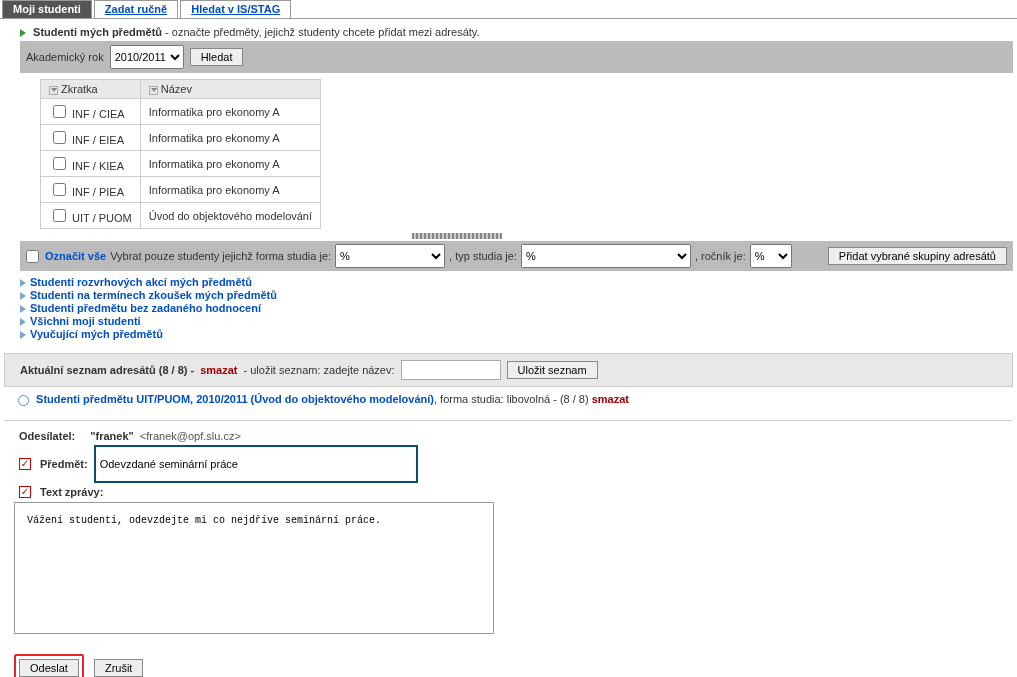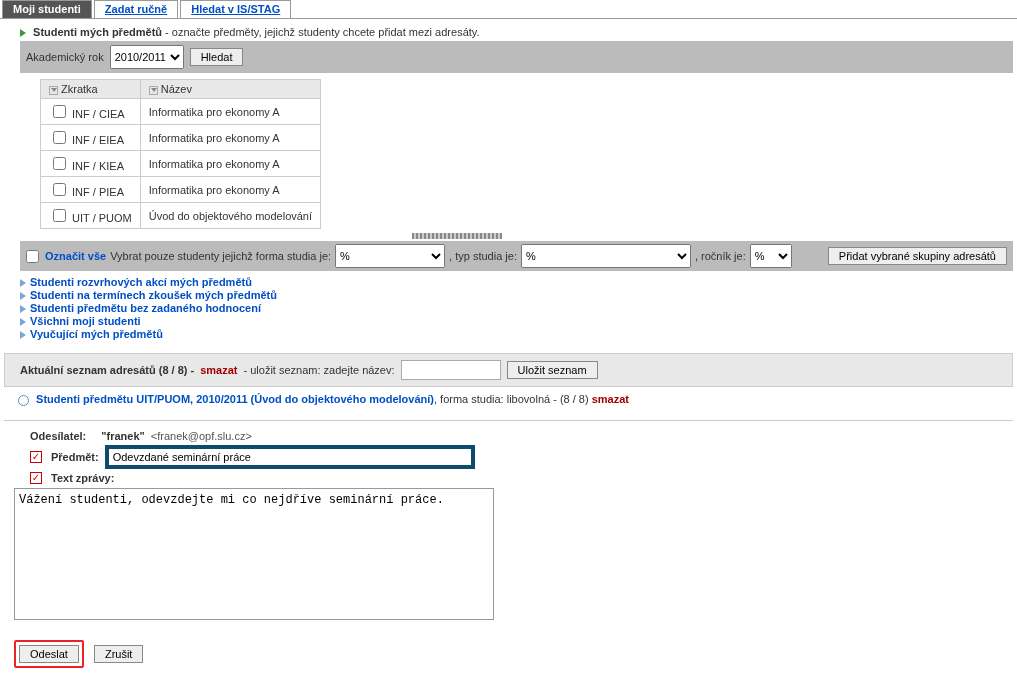--- a/index.html
+++ b/index.html
@@ -158,46 +158,46 @@
 
   .compose {
     border-top: 1px solid #ccc;
     padding: 6px 10px 10px 10px;
     margin-top: 6px;
   }
   .compose-row {
     display: flex;
     align-items: center;
     gap: 6px;
-    margin: 3px 16px;
+    margin: 3px 5px;
   }
   .compose-row b { font-weight: bold; }
   .red-check {
     display:inline-block;
     width:12px;height:12px;
     border:1px solid #c00;
     color:#c00;
     font-size:10px;
     line-height:10px;
     text-align:center;
     margin-right:3px;
   }
   .subject-input {
-    width: 370px;
-    border: 4px solid #0c4a6e;
-    padding: 8px 4px;
+    width: 324px;
+    border: 2px solid #0c4a6e;
+    padding: 17px 4px;
     height: 20px;
   }
   .msg-area {
     width: 480px;
     height: 132px;
     border: 1px solid #999;
-    padding: 4px;
+    padding: 12px;
     font-family: "Courier New", monospace;
-    font-size: 12px;
+    font-size: 10px;
     resize: none;
     display: block;
     margin: 4px 0 20px 0;
   }
   .button-row { display:flex; gap:10px; align-items:center; }
   .highlight-red {
     border: 2px solid #e22;
     padding: 3px;
     border-radius: 2px;
     display: inline-block;

